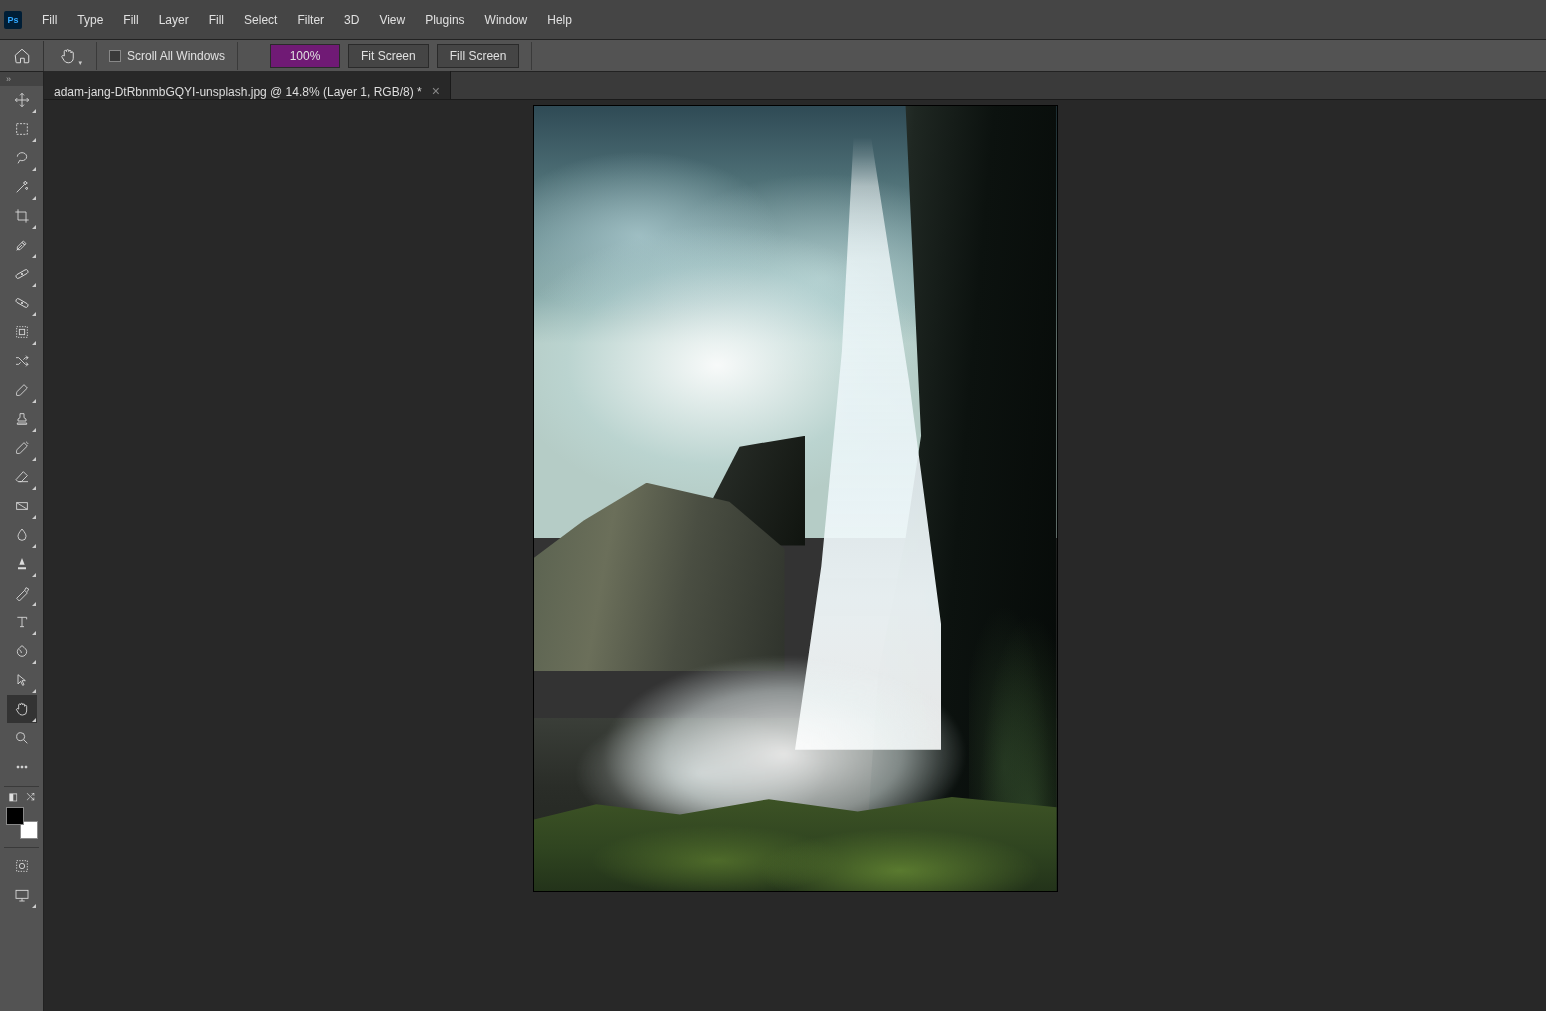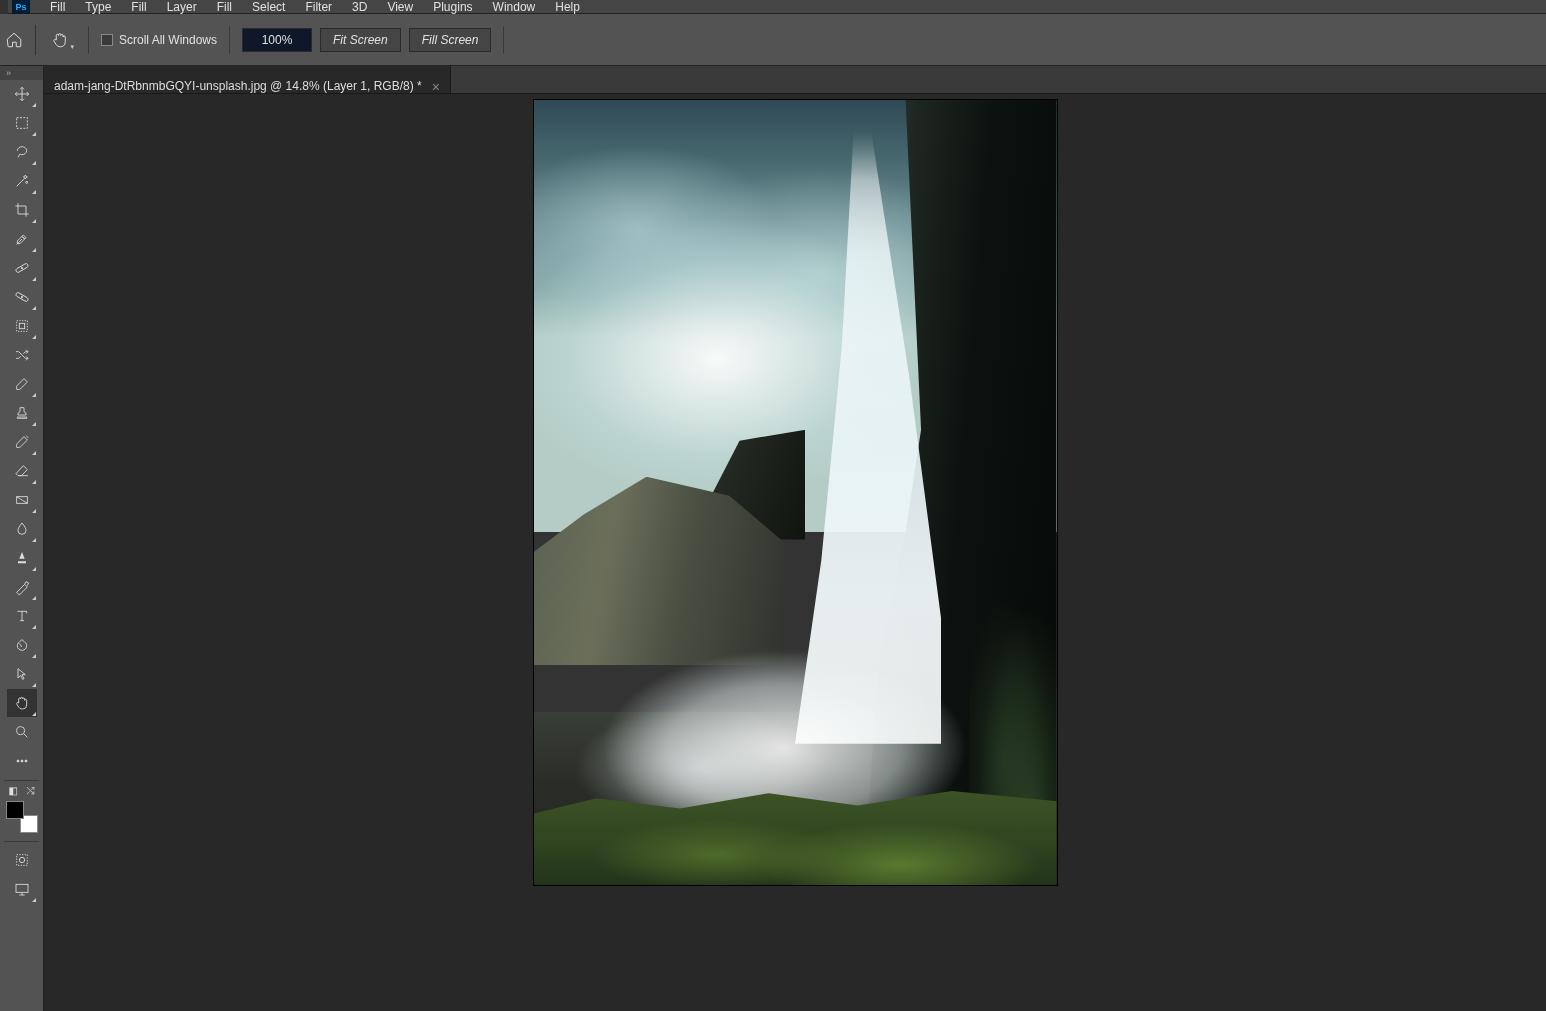--- a/index.html
+++ b/index.html
@@ -8,49 +8,48 @@
   height: 1011px;
   background: #323232;
   font-family: "Segoe UI", Tahoma, sans-serif;
   font-size: 12px;
   color: #e0e0e0;
   overflow: hidden;
   display: flex;
   flex-direction: column;
 }
 .menubar {
-  height: 14px;
+  height: 40px;
   background: #454545;
   display: flex;
   align-items: center;
   padding-left: 4px;
   border-bottom: 1px solid #222;
-  margin-left: 8px;
 }
 .ps-logo {
   width: 18px; height: 18px;
   background: #001e36;
   color: #31a8ff;
   font-size: 9px;
   font-weight: bold;
   display: flex; align-items: center; justify-content: center;
   border-radius: 2px;
   margin-right: 10px;
 }
 .menu-item {
   padding: 4px 10px;
   cursor: pointer;
 }
 
 .optionsbar {
-  height: 52px;
+  height: 32px;
   background: #535353;
   display: flex;
   align-items: center;
-  padding-left: 0;
+  padding-left: 8px;
   border-bottom: 1px solid #222;
   gap: 8px;
 }
 .home-btn {
   width: 36px; height: 30px;
   display:flex; align-items:center; justify-content:center;
   border-right: 1px solid #333;
   padding-right:8px;
 }
 .opt-tool {
@@ -58,30 +57,30 @@
   display:flex; align-items:center; justify-content:center;
   position:relative;
 }
 .opt-tool .chev { position:absolute; bottom:4px; right:2px; font-size:7px; color:#ccc;}
 .divider { width:1px; height:28px; background:#3a3a3a; margin:0 4px;}
 .chk-row { display:flex; align-items:center; gap:6px; }
 .chk {
   width:12px; height:12px; border:1px solid #888; background:#3a3a3a;
 }
 .zoom-box {
-  width:70px; height:24px; background:#0f172a;
+  width:70px; height:24px; background:#701a75;
   display:flex; align-items:center; justify-content:center;
   border:1px solid #2a2a2a;
+  margin-left:20px;
 }
 .opt-btn {
   height:24px; padding:0 12px;
   background:#454545; border:1px solid #2a2a2a;
   display:flex; align-items:center; justify-content:center;
   cursor:pointer;
-  font-style:italic;
 }
 
 .main-area {
   flex:1; display:flex; min-height:0;
 }
 .toolbar-col {
   width: 44px;
   background: #535353;
   display:flex; flex-direction:column;
   border-right:1px solid #222;
@@ -112,22 +111,22 @@
 
 .doc-area {
   flex:1; display:flex; flex-direction:column; background:#282828;
 }
 .tabbar {
   height:28px; background:#3a3a3a; display:flex; align-items:flex-end;
   border-bottom:1px solid #1a1a1a;
 }
 .tab {
   height:28px; background:#282828;
-  display:flex; align-items:flex-start;
-  padding:14px 10px; gap:10px;
+  display:flex; align-items:flex-end;
+  padding:0 10px; gap:10px;
   font-size:12px; color:#ddd;
   border-right:1px solid #1a1a1a;
   margin-top:13px;
 }
 .tab-close { color:#888; cursor:pointer; font-size:14px;}
 .canvas-wrap {
   flex:1; display:flex; align-items:flex-start; justify-content:center;
   overflow:hidden;
   padding-top:6px;
 }

